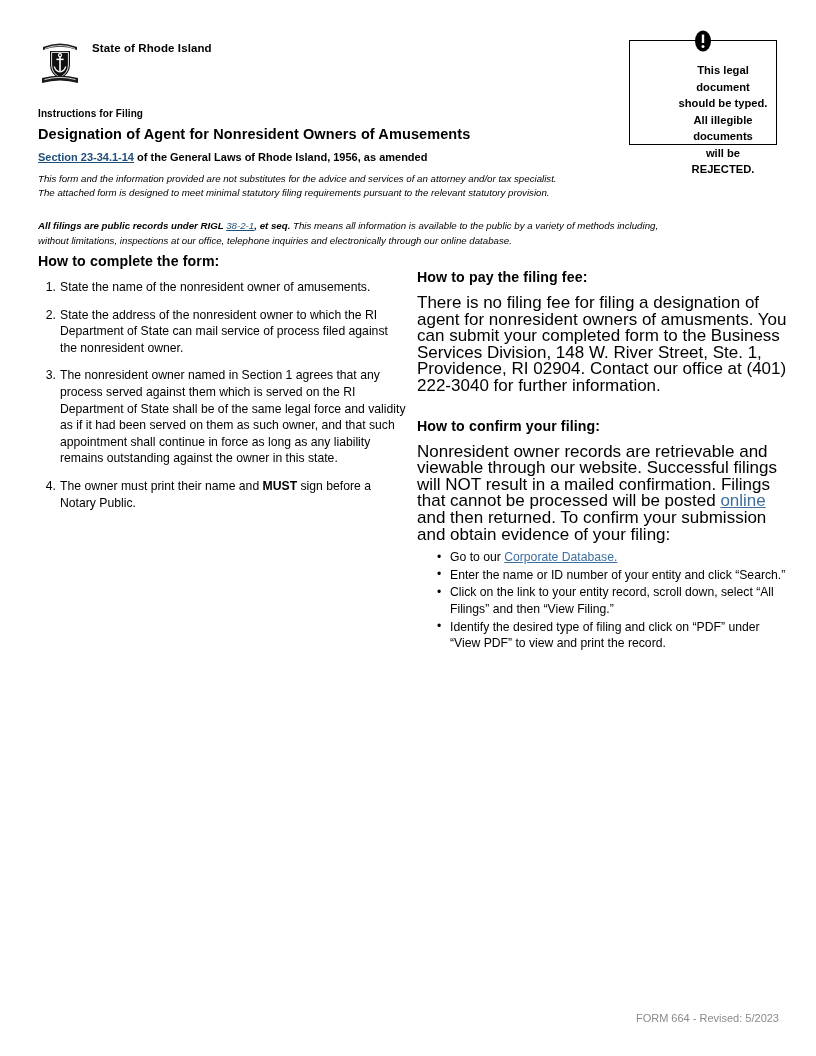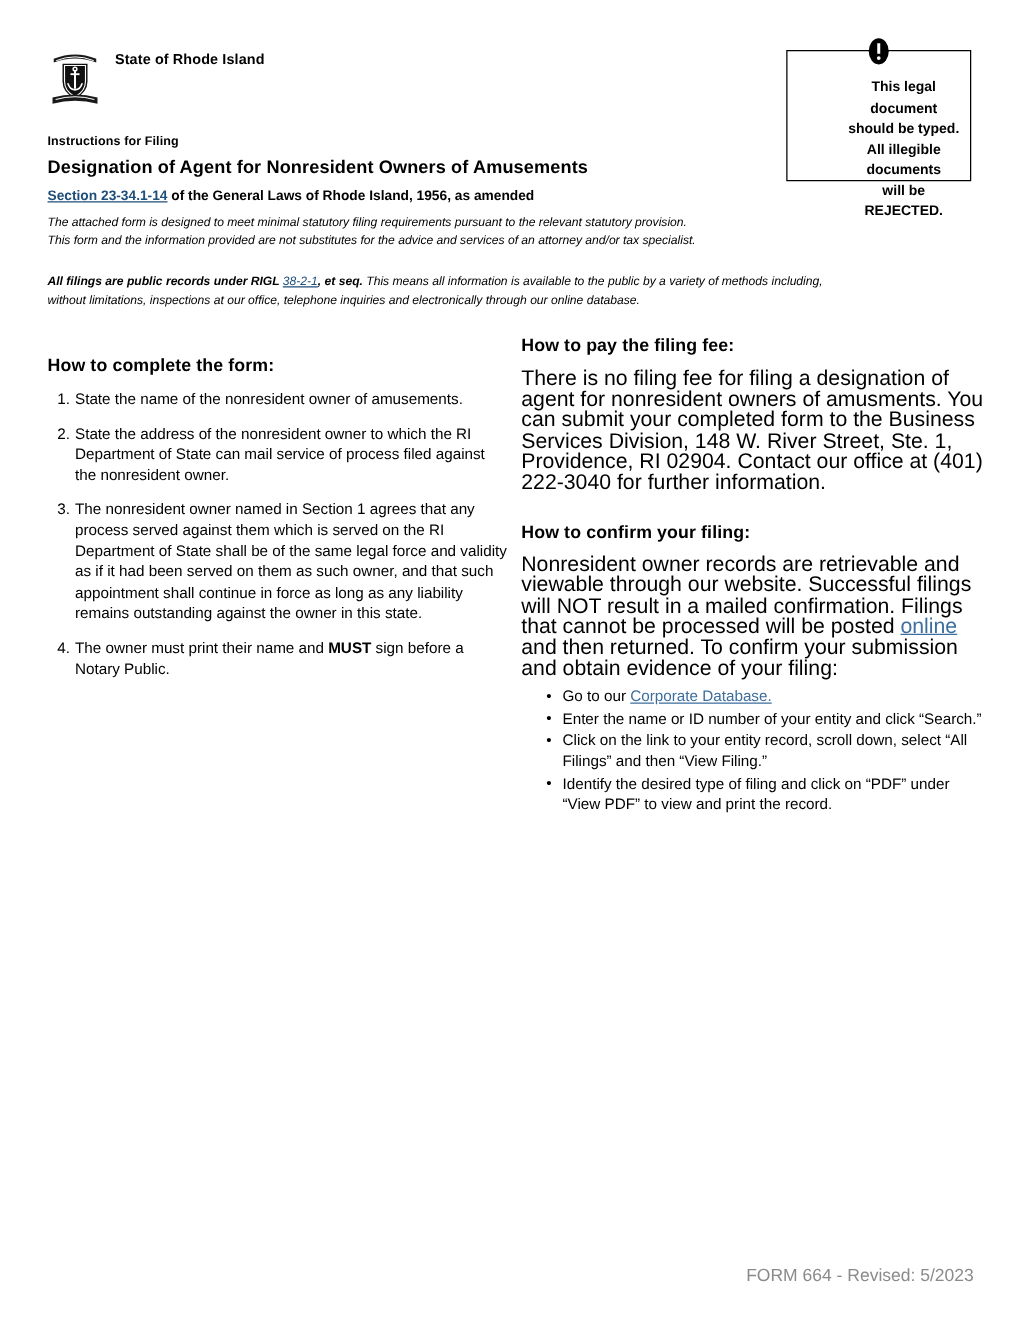--- a/index.html
+++ b/index.html
@@ -140,21 +140,21 @@
     line-height: 14.5px;
   }
   .public-records b {
     font-weight: bold;
   }
 
   
   .col-left {
     position: absolute;
     left: 38px;
-    top: 284px;
+    top: 252px;
     width: 370px;
   }
   .col-right {
     position: absolute;
     left: 417px;
     top: 268px;
     width: 372px;
   }
 
   h2.section-head {
@@ -215,21 +215,21 @@
     top: -0.5px;
   }
 
   
   .footer {
     position: absolute;
     left: 0;
     top: 1012px;
     width: 779px;
     text-align: right;
-    font-size: 14px;
+    font-size: 11px;
     color: #8a8a8a;
   }
 </style>
 </head>
 <body>
 
 <div class="page">
 
   <div class="masthead">
     <span class="seal">
@@ -276,22 +276,22 @@
   <div class="title-block">
     <div class="title-line1">Instructions for Filing</div>
     <div class="title-line2">Designation of Agent for Nonresident Owners of Amusements</div>
   </div>
 
   <div class="statute-line">
     <a class="doclink" href="#">Section 23-34.1-14</a><span> of the General Laws of Rhode Island, 1956, as amended</span>
   </div>
 
   <div class="disclaimer">
+    <div>This form and the information provided are not substitutes for the advice and services of an attorney and/or tax specialist.</div>
     <div>The attached form is designed to meet minimal statutory filing requirements pursuant to the relevant statutory provision.</div>
-    <div>This form and the information provided are not substitutes for the advice and services of an attorney and/or tax specialist.</div>
   </div>
 
   <div class="public-records">
     <b>All filings are public records under RIGL </b><a class="doclink" href="#">38-2-1</a><b>, et seq.</b><span> This means all information is available to the public by a variety of methods including, without limitations, inspections at our office, telephone inquiries and electronically through our online database.</span>
   </div>
 
   <div class="col-left">
     <h2 class="section-head">How to complete the form:</h2>
     <ol class="numbered">
       <li>

